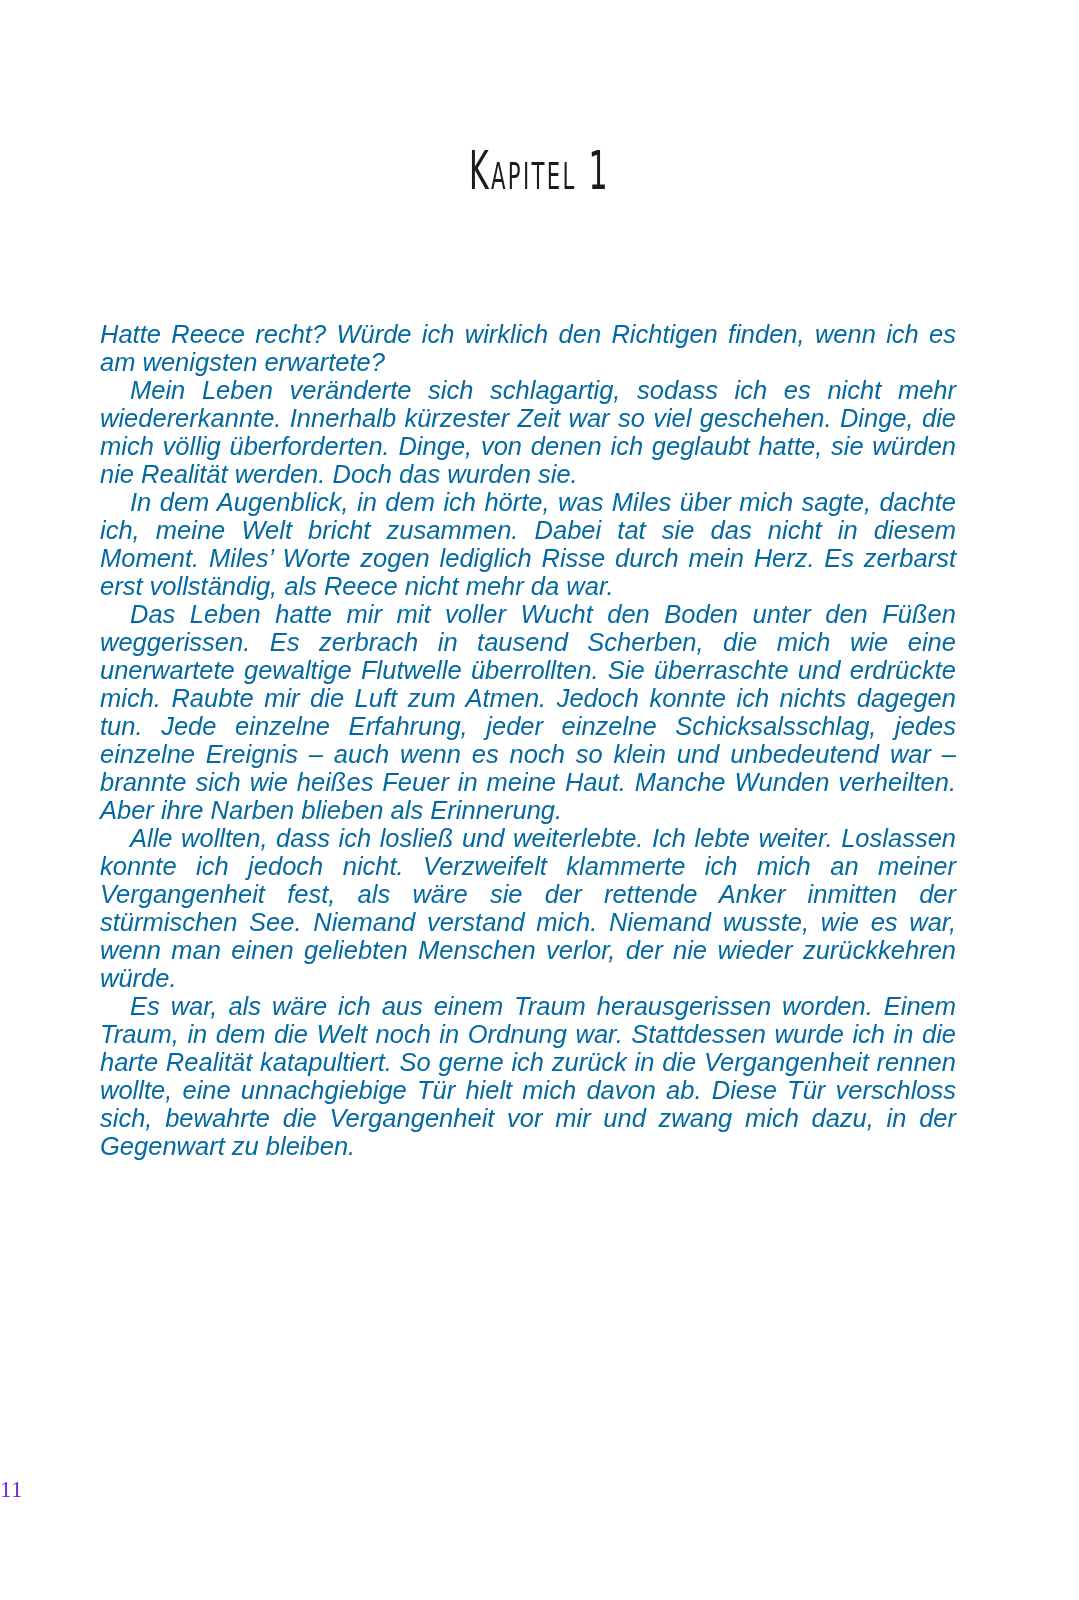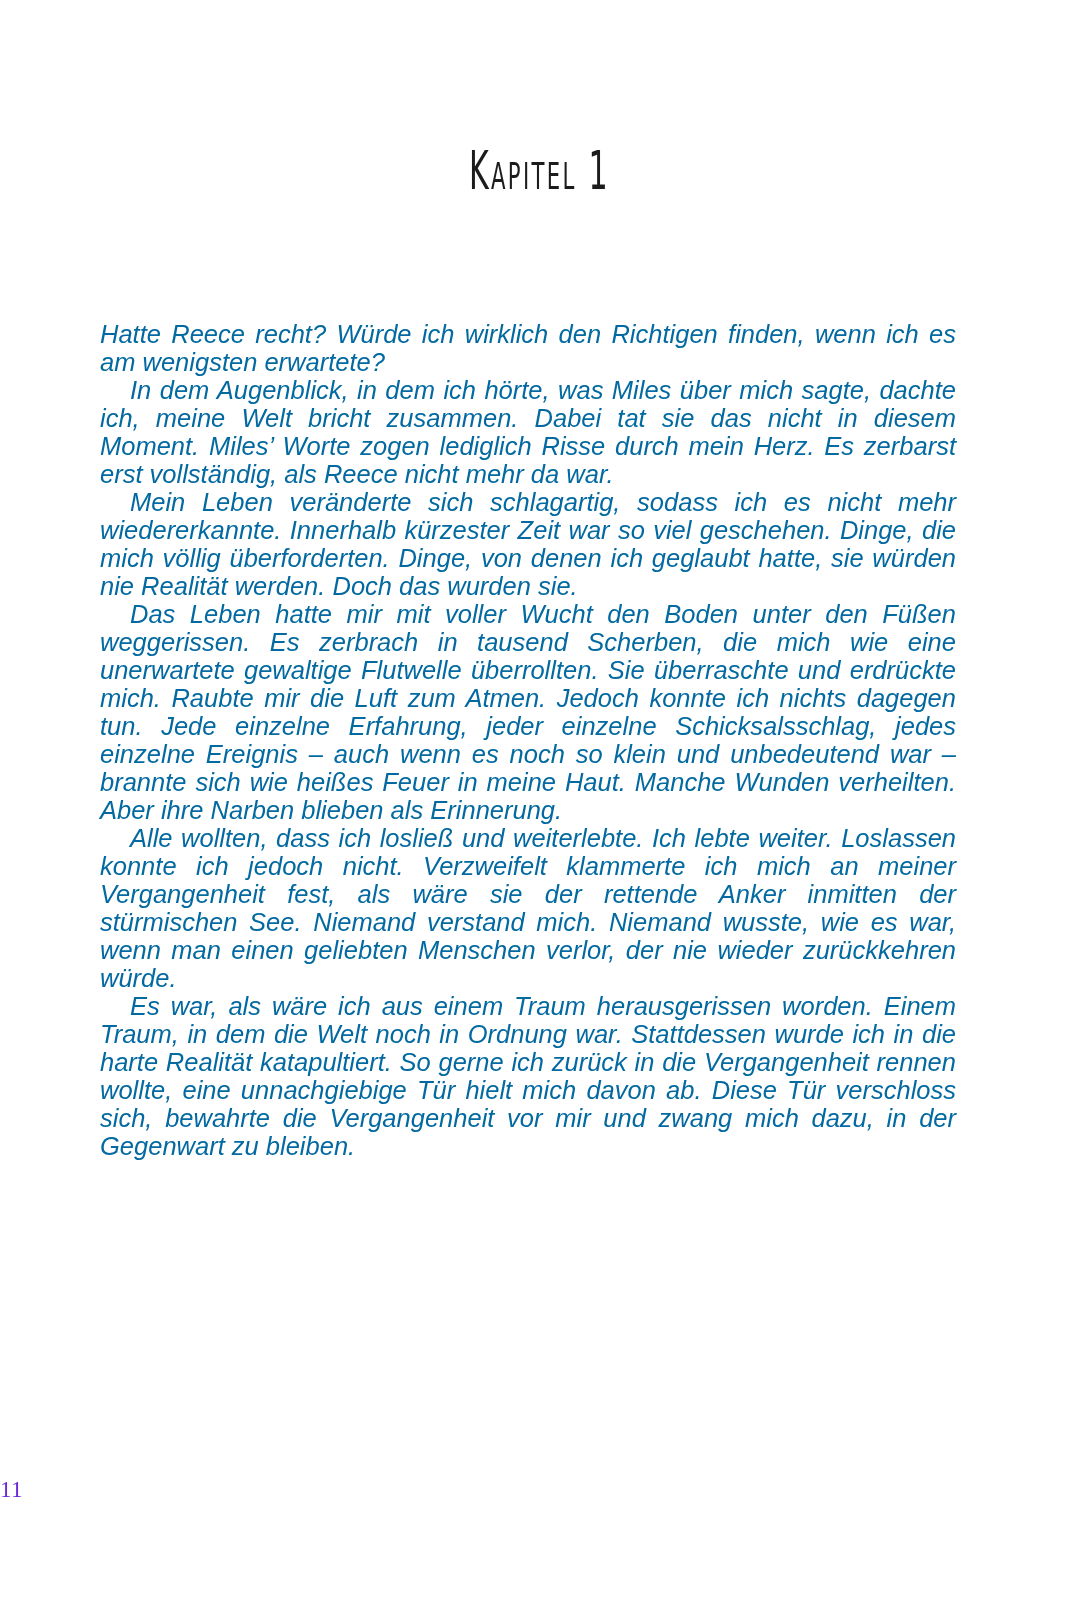--- a/index.html
+++ b/index.html
@@ -80,22 +80,22 @@
 </style>
 </head>
 <body>
 
 <div class="page">
 
   <h1 class="chapter-heading">Kapitel 1</h1>
 
   <div class="text-body">
     <p>Hatte Reece recht? Würde ich wirklich den Richtigen finden, wenn ich es am wenigsten erwartete?</p>
+    <p>Mein Leben veränderte sich schlagartig, sodass ich es nicht mehr wiedererkannte. Innerhalb kürzester Zeit war so viel geschehen. Dinge, die mich völlig überforderten. Dinge, von denen ich geglaubt hatte, sie würden nie Realität werden. Doch das wurden sie.</p>
     <p>In dem Augenblick, in dem ich hörte, was Miles über mich sagte, dachte ich, meine Welt bricht zusammen. Dabei tat sie das nicht in diesem Moment. Miles’ Worte zogen lediglich Risse durch mein Herz. Es zerbarst erst vollständig, als Reece nicht mehr da war.</p>
-    <p>Mein Leben veränderte sich schlagartig, sodass ich es nicht mehr wiedererkannte. Innerhalb kürzester Zeit war so viel geschehen. Dinge, die mich völlig überforderten. Dinge, von denen ich geglaubt hatte, sie würden nie Realität werden. Doch das wurden sie.</p>
     <p>Das Leben hatte mir mit voller Wucht den Boden unter den Füßen weggerissen. Es zerbrach in tausend Scherben, die mich wie eine unerwartete gewaltige Flutwelle überrollten. Sie überraschte und erdrückte mich. Raubte mir die Luft zum Atmen. Jedoch konnte ich nichts dagegen tun. Jede einzelne Erfahrung, jeder einzelne Schicksalsschlag, jedes einzelne Ereignis – auch wenn es noch so klein und unbedeutend war – brannte sich wie heißes Feuer in meine Haut. Manche Wunden verheilten. Aber ihre Narben blieben als Erinnerung.</p>
     <p>Alle wollten, dass ich losließ und weiterlebte. Ich lebte weiter. Loslassen konnte ich jedoch nicht. Verzweifelt klammerte ich mich an meiner Vergangenheit fest, als wäre sie der rettende Anker inmitten der stürmischen See. Niemand verstand mich. Niemand wusste, wie es war, wenn man einen geliebten Menschen verlor, der nie wieder zurückkehren würde.</p>
     <p>Es war, als wäre ich aus einem Traum herausgerissen worden. Einem Traum, in dem die Welt noch in Ordnung war. Stattdessen wurde ich in die harte Realität katapultiert. So gerne ich zurück in die Vergangenheit rennen wollte, eine unnachgiebige Tür hielt mich davon ab. Diese Tür verschloss sich, bewahrte die Vergangenheit vor mir und zwang mich dazu, in der Gegenwart zu bleiben.</p>
   </div>
 
   <div class="folio">11</div>
 
 </div>
 
 </body></html>

